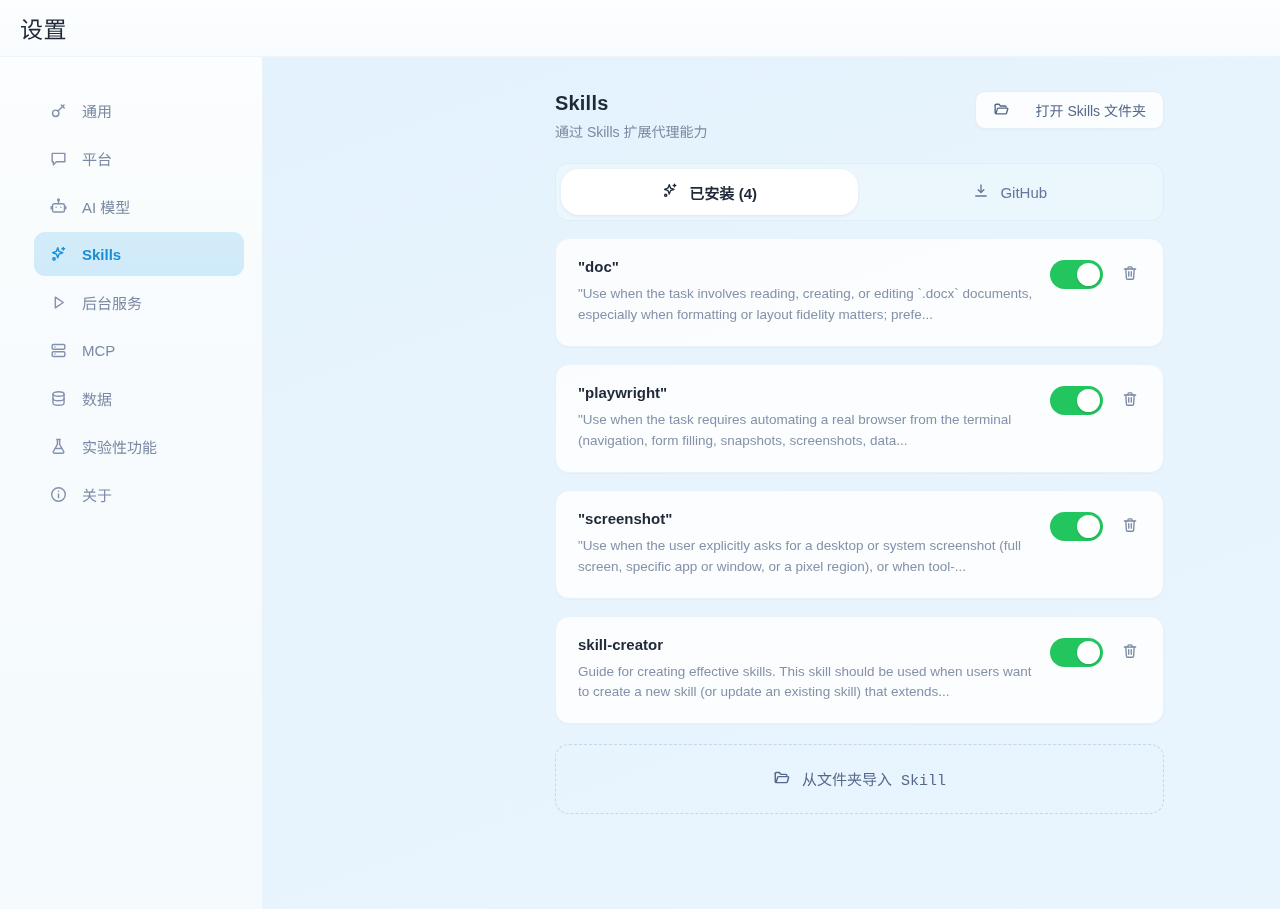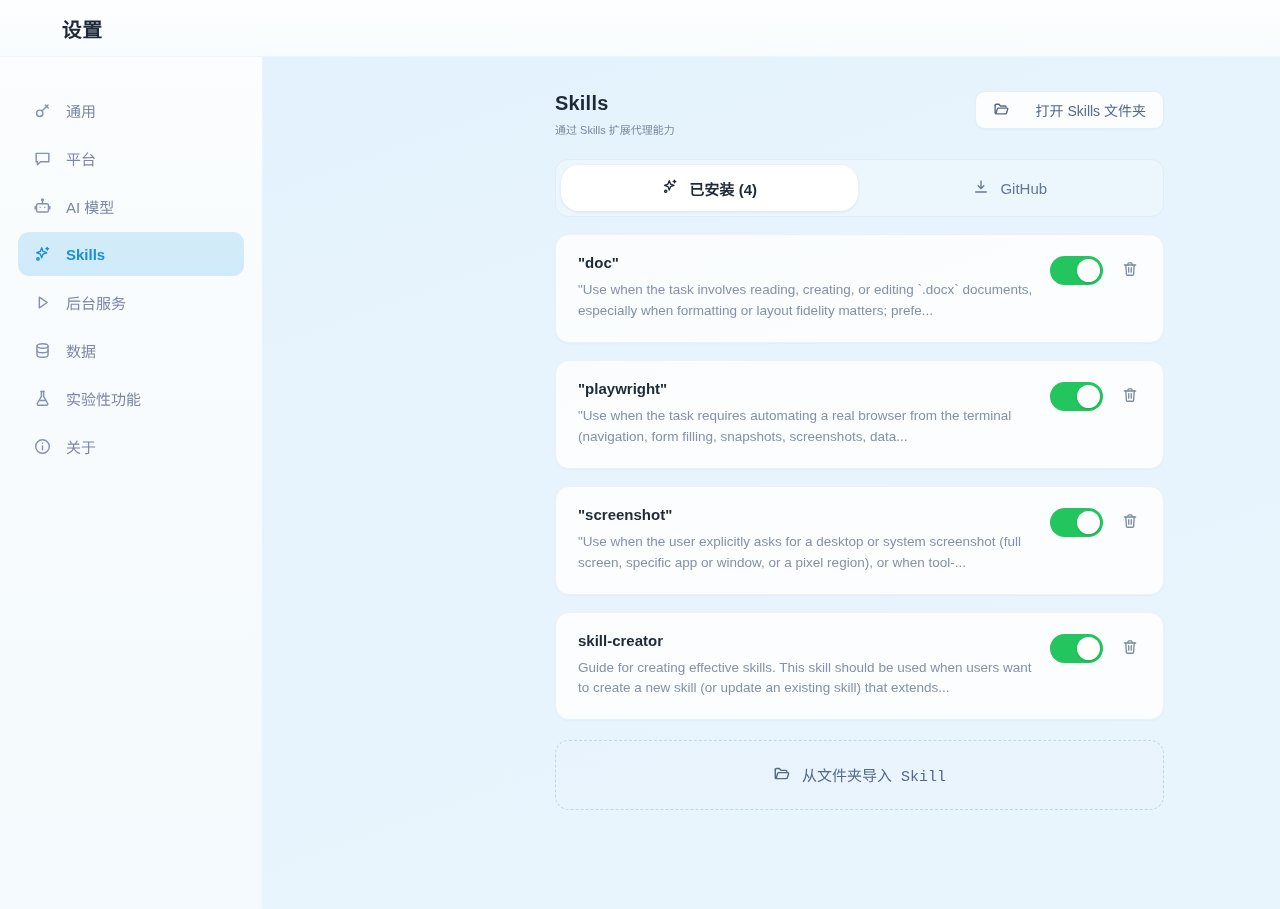--- a/index.html
+++ b/index.html
@@ -21,41 +21,40 @@
   
   .titlebar {
     height: 57px;
     flex: 0 0 57px;
     background: linear-gradient(180deg, #fcfeff 0%, #f9fcfe 100%);
     border-bottom: 1px solid #eef4f8;
     display: flex; align-items: center;
     padding: 0 20px;
   }
   .titlebar .title {
-    font-size: 20px;
-    font-weight: 700;
+    font-size: 23px;
+    font-weight: 400;
     color: #1f2937;
     letter-spacing: .5px;
-    margin-left: 42px;
   }
 
   
   .body {
     flex: 1 1 auto;
     display: flex;
     min-height: 0;
   }
 
   
   .sidebar {
     width: 263px;
     flex: 0 0 263px;
     background: linear-gradient(180deg, #fbfdfe 0%, #f7fbfd 45%, #f4fafd 100%);
     border-right: 1px solid #eaf3f8;
-    padding: 31px 0 0 0;
+    padding: 31px 0 0 16px;
   }
   .nav { display: flex; flex-direction: column; gap: 4px; padding: 0 18px; }
   .nav-item {
     display: flex; align-items: center; gap: 14px;
     height: 44px;
     padding: 0 14px;
     border-radius: 11px;
     color: #7c89a3;
     font-size: 15px;
     cursor: pointer;
@@ -87,21 +86,21 @@
   .page-head {
     display: flex; align-items: flex-start; justify-content: space-between;
     margin-bottom: 22px;
   }
   .page-head h1 {
     font-size: 20px; font-weight: 700; color: #1f2937;
     line-height: 1.25; letter-spacing: .2px;
   }
   .page-head .sub {
     margin-top: 5px;
-    font-size: 11px; color: #7b8aa1;
+    font-size: 14px; color: #7b8aa1;
   }
   .open-folder-btn {
     display: flex; align-items: center; gap: 26px;
     height: 38px;
     padding: 0 17px;
     background: rgba(255,255,255,.82);
     border: 1px solid #e4eef6;
     border-radius: 10px;
     color: #55688a;
     font-size: 14px;
@@ -252,20 +251,30 @@
             <span class="ico">
               <svg viewBox="0 0 24 24" fill="none" stroke="#8492ad" stroke-width="1.8" stroke-linecap="round" stroke-linejoin="round">
                 <path d="M8 5.3 18 12 8 18.7z"></path>
               </svg>
             </span>
             <span class="lbl">后台服务</span>
           </div>
           <div class="nav-item">
             <span class="ico">
               <svg viewBox="0 0 24 24" fill="none" stroke="#8492ad" stroke-width="1.8" stroke-linecap="round" stroke-linejoin="round">
+                <rect x="4" y="4.5" width="16" height="6" rx="1.6"></rect>
+                <rect x="4" y="13.5" width="16" height="6" rx="1.6"></rect>
+                <path d="M7.6 7.5h.01M7.6 16.5h.01"></path>
+              </svg>
+            </span>
+            <span class="lbl">MCP</span>
+          </div>
+          <div class="nav-item">
+            <span class="ico">
+              <svg viewBox="0 0 24 24" fill="none" stroke="#8492ad" stroke-width="1.8" stroke-linecap="round" stroke-linejoin="round">
                 <ellipse cx="12" cy="6.3" rx="7" ry="2.8"></ellipse>
                 <path d="M5 6.3v11.4c0 1.55 3.13 2.8 7 2.8s7-1.25 7-2.8V6.3"></path>
                 <path d="M5 12c0 1.55 3.13 2.8 7 2.8s7-1.25 7-2.8"></path>
               </svg>
             </span>
             <span class="lbl">数据</span>
           </div>
           <div class="nav-item">
             <span class="ico">
               <svg viewBox="0 0 24 24" fill="none" stroke="#8492ad" stroke-width="1.8" stroke-linecap="round" stroke-linejoin="round">

